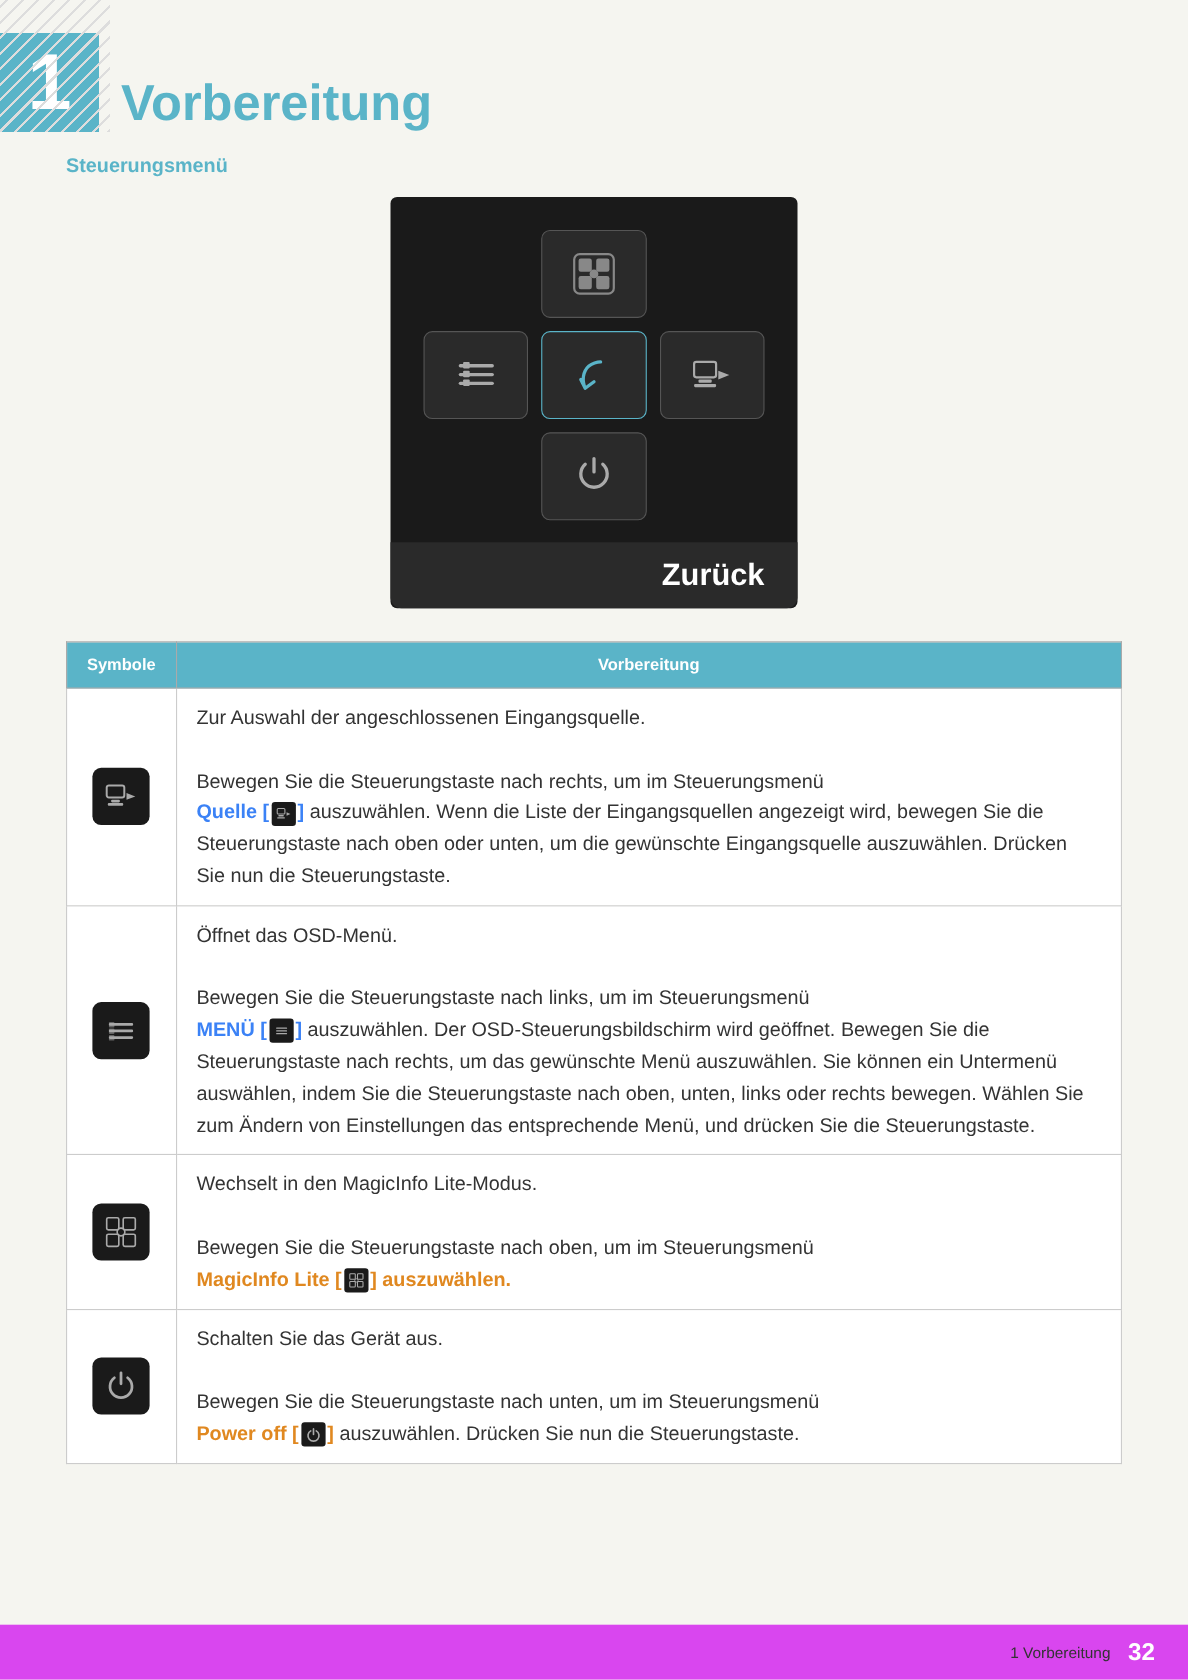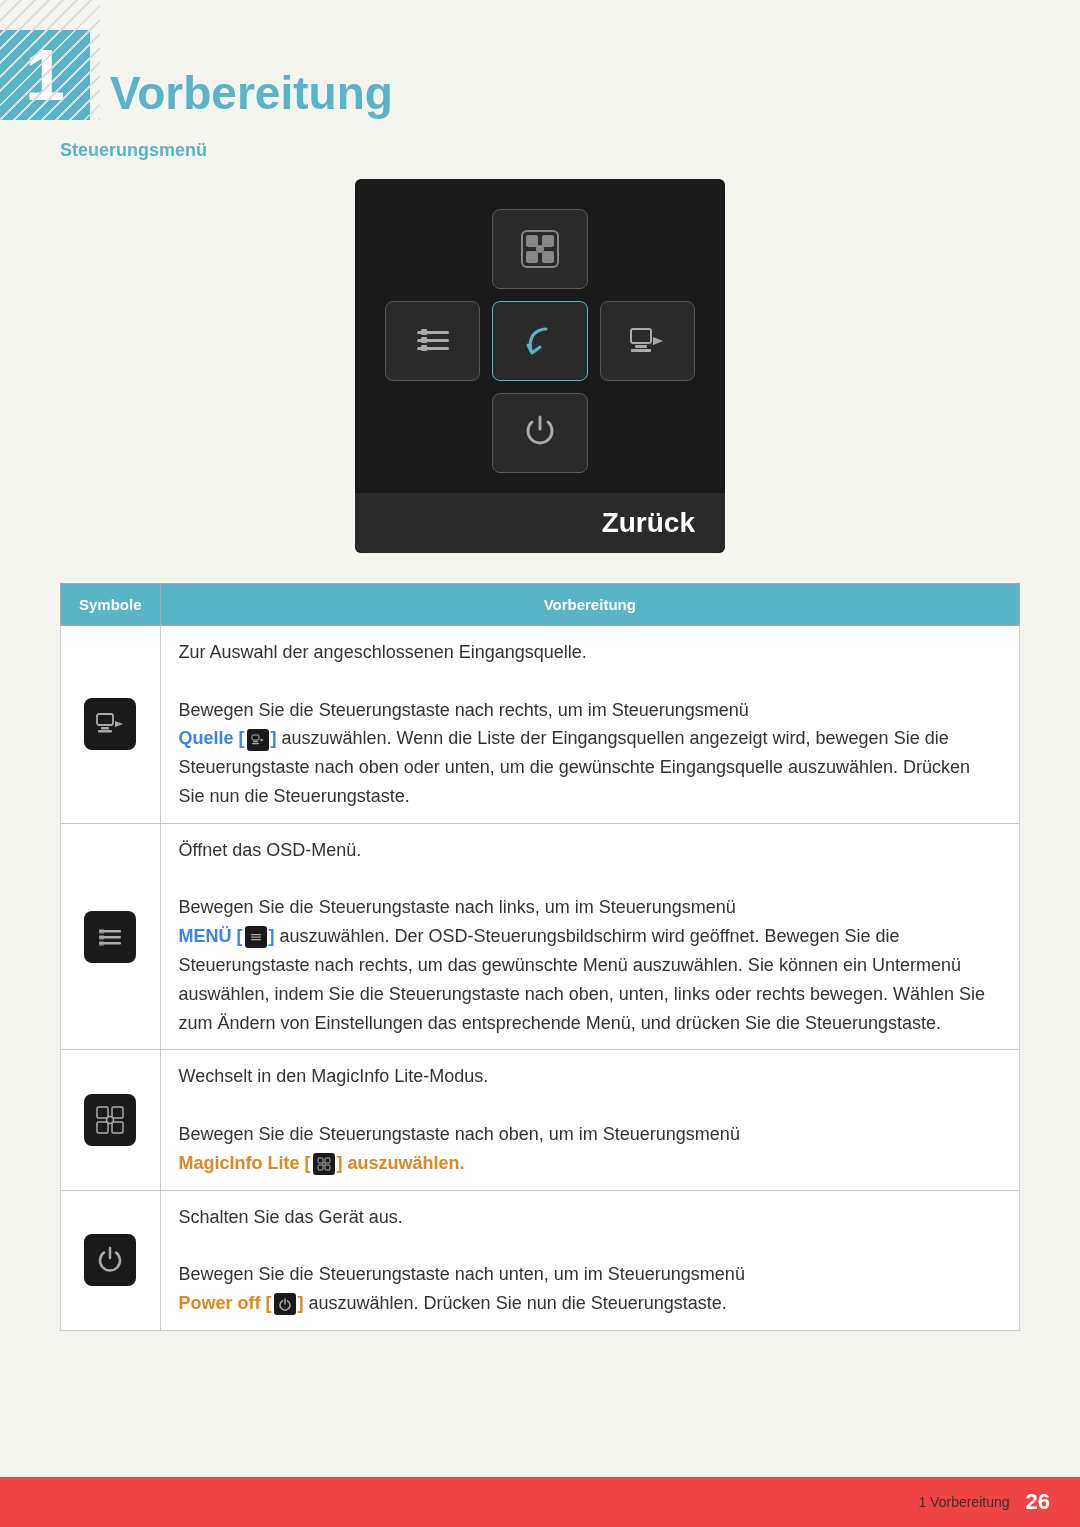--- a/index.html
+++ b/index.html
@@ -242,21 +242,21 @@
       font-weight: bold;
     }
 
     
     .page-footer {
       position: absolute;
       bottom: 0;
       left: 0;
       right: 0;
       height: 50px;
-      background: #ef4444;
+      background: #d946ef;
       display: flex;
       align-items: center;
       justify-content: flex-end;
       padding: 0 30px;
     }
     .footer-text {
       color: #333;
       font-size: 14px;
     }
     .footer-page {
@@ -453,14 +453,14 @@
         </td>
       </tr>
 
     </tbody>
   </table>
 
 </div>
 
 <div class="page-footer">
   <span class="footer-text">1 Vorbereitung</span>
-  <span class="footer-page">26</span>
+  <span class="footer-page">32</span>
 </div>
 
 </body></html>

